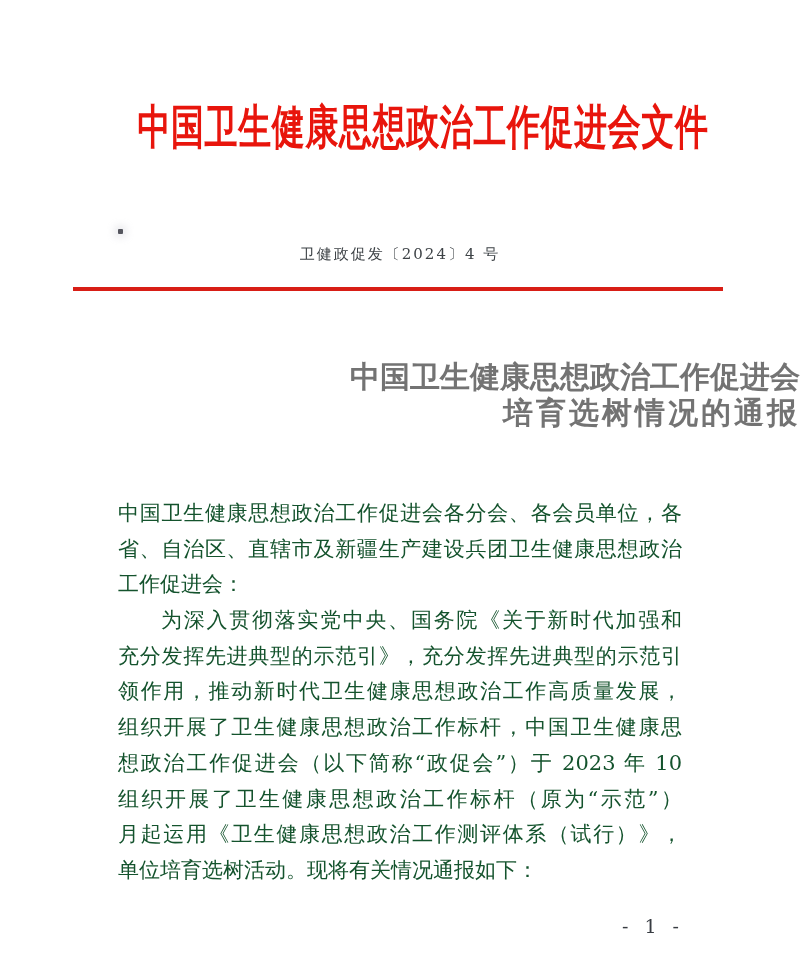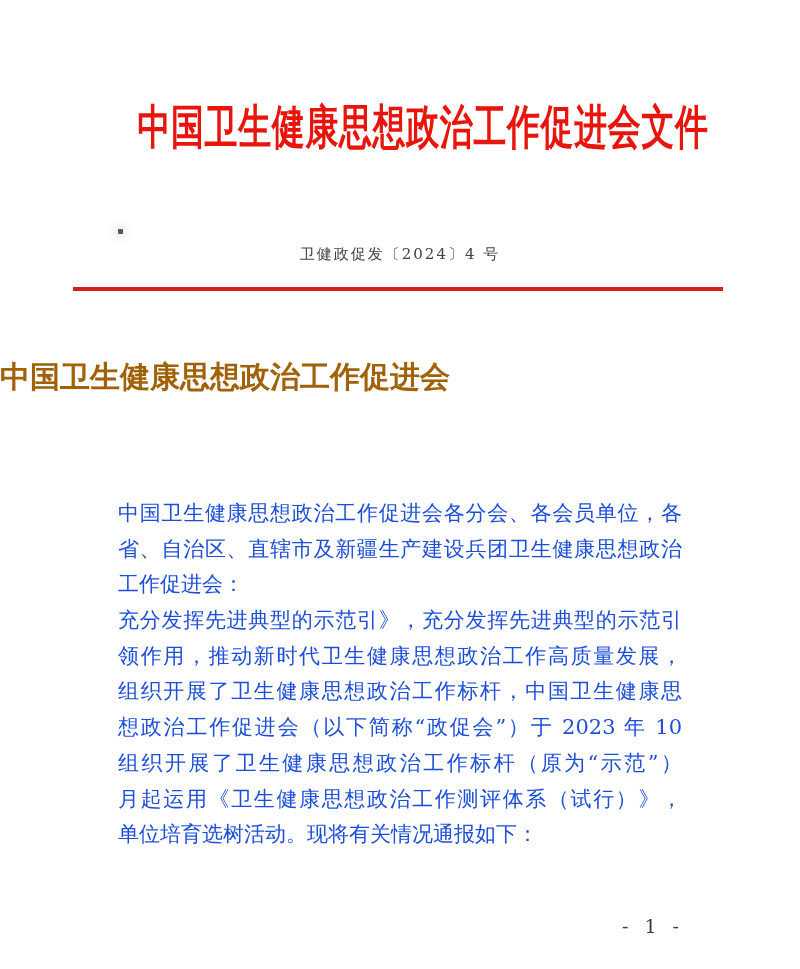--- a/index.html
+++ b/index.html
@@ -63,35 +63,35 @@
     width: 650px;
     height: 4px;
     background: var(--rule-red, #d81e16);
   }
 
   .doc-title {
     position: absolute;
     top: 359px;
     left: 0;
     width: 800px;
-    text-align: left;
+    text-align: right;
     font-size: 30px;
     line-height: 36px;
     font-weight: 700;
-    color: #a16207;
+    color: #737373;
   }
   .doc-title .t3 { letter-spacing: 3px; }
 
   .body-block {
     position: absolute;
     top: 496px;
     left: 118px;
     width: 564px;
     font-size: 21px;
-    color: #1d4ed8;
+    color: #14532d;
   }
   .bline {
     height: 35.7px;
     line-height: 35.7px;
     text-align: justify;
     text-align-last: left;
   }
   .bline.fill { text-align-last: justify; }
   .bline.indent { text-indent: 43px; }
 
@@ -118,27 +118,29 @@
   </div>
 
   <div class="speck"></div>
 
   <div class="doc-number">卫健政促发〔2024〕4 号</div>
 
   <div class="red-rule"></div>
 
   <div class="doc-title">
     <div class="t1">中国卫生健康思想政治工作促进会</div>
+    <div class="t3">培育选树情况的通报</div>
   </div>
 
   <div class="body-block">
     <div class="bline fill">中国卫生健康思想政治工作促进会各分会、各会员单位，各</div>
     <div class="bline fill">省、自治区、直辖市及新疆生产建设兵团卫生健康思想政治</div>
     <div class="bline">工作促进会：</div>
 
+    <div class="bline fill indent">为深入贯彻落实党中央、国务院《关于新时代加强和</div>
     <div class="bline fill">充分发挥先进典型的示范引》，充分发挥先进典型的示范引</div>
     <div class="bline fill">领作用，推动新时代卫生健康思想政治工作高质量发展，</div>
     <div class="bline fill">组织开展了卫生健康思想政治工作标杆，中国卫生健康思</div>
     <div class="bline fill">想政治工作促进会（以下简称“政促会”）于 2023 年 10</div>
     <div class="bline fill">组织开展了卫生健康思想政治工作标杆（原为“示范”）</div>
     <div class="bline fill">月起运用《卫生健康思想政治工作测评体系（试行）》，</div>
     <div class="bline">单位培育选树活动。现将有关情况通报如下：</div>
   </div>
 
   <div class="page-number">- 1 -</div>

